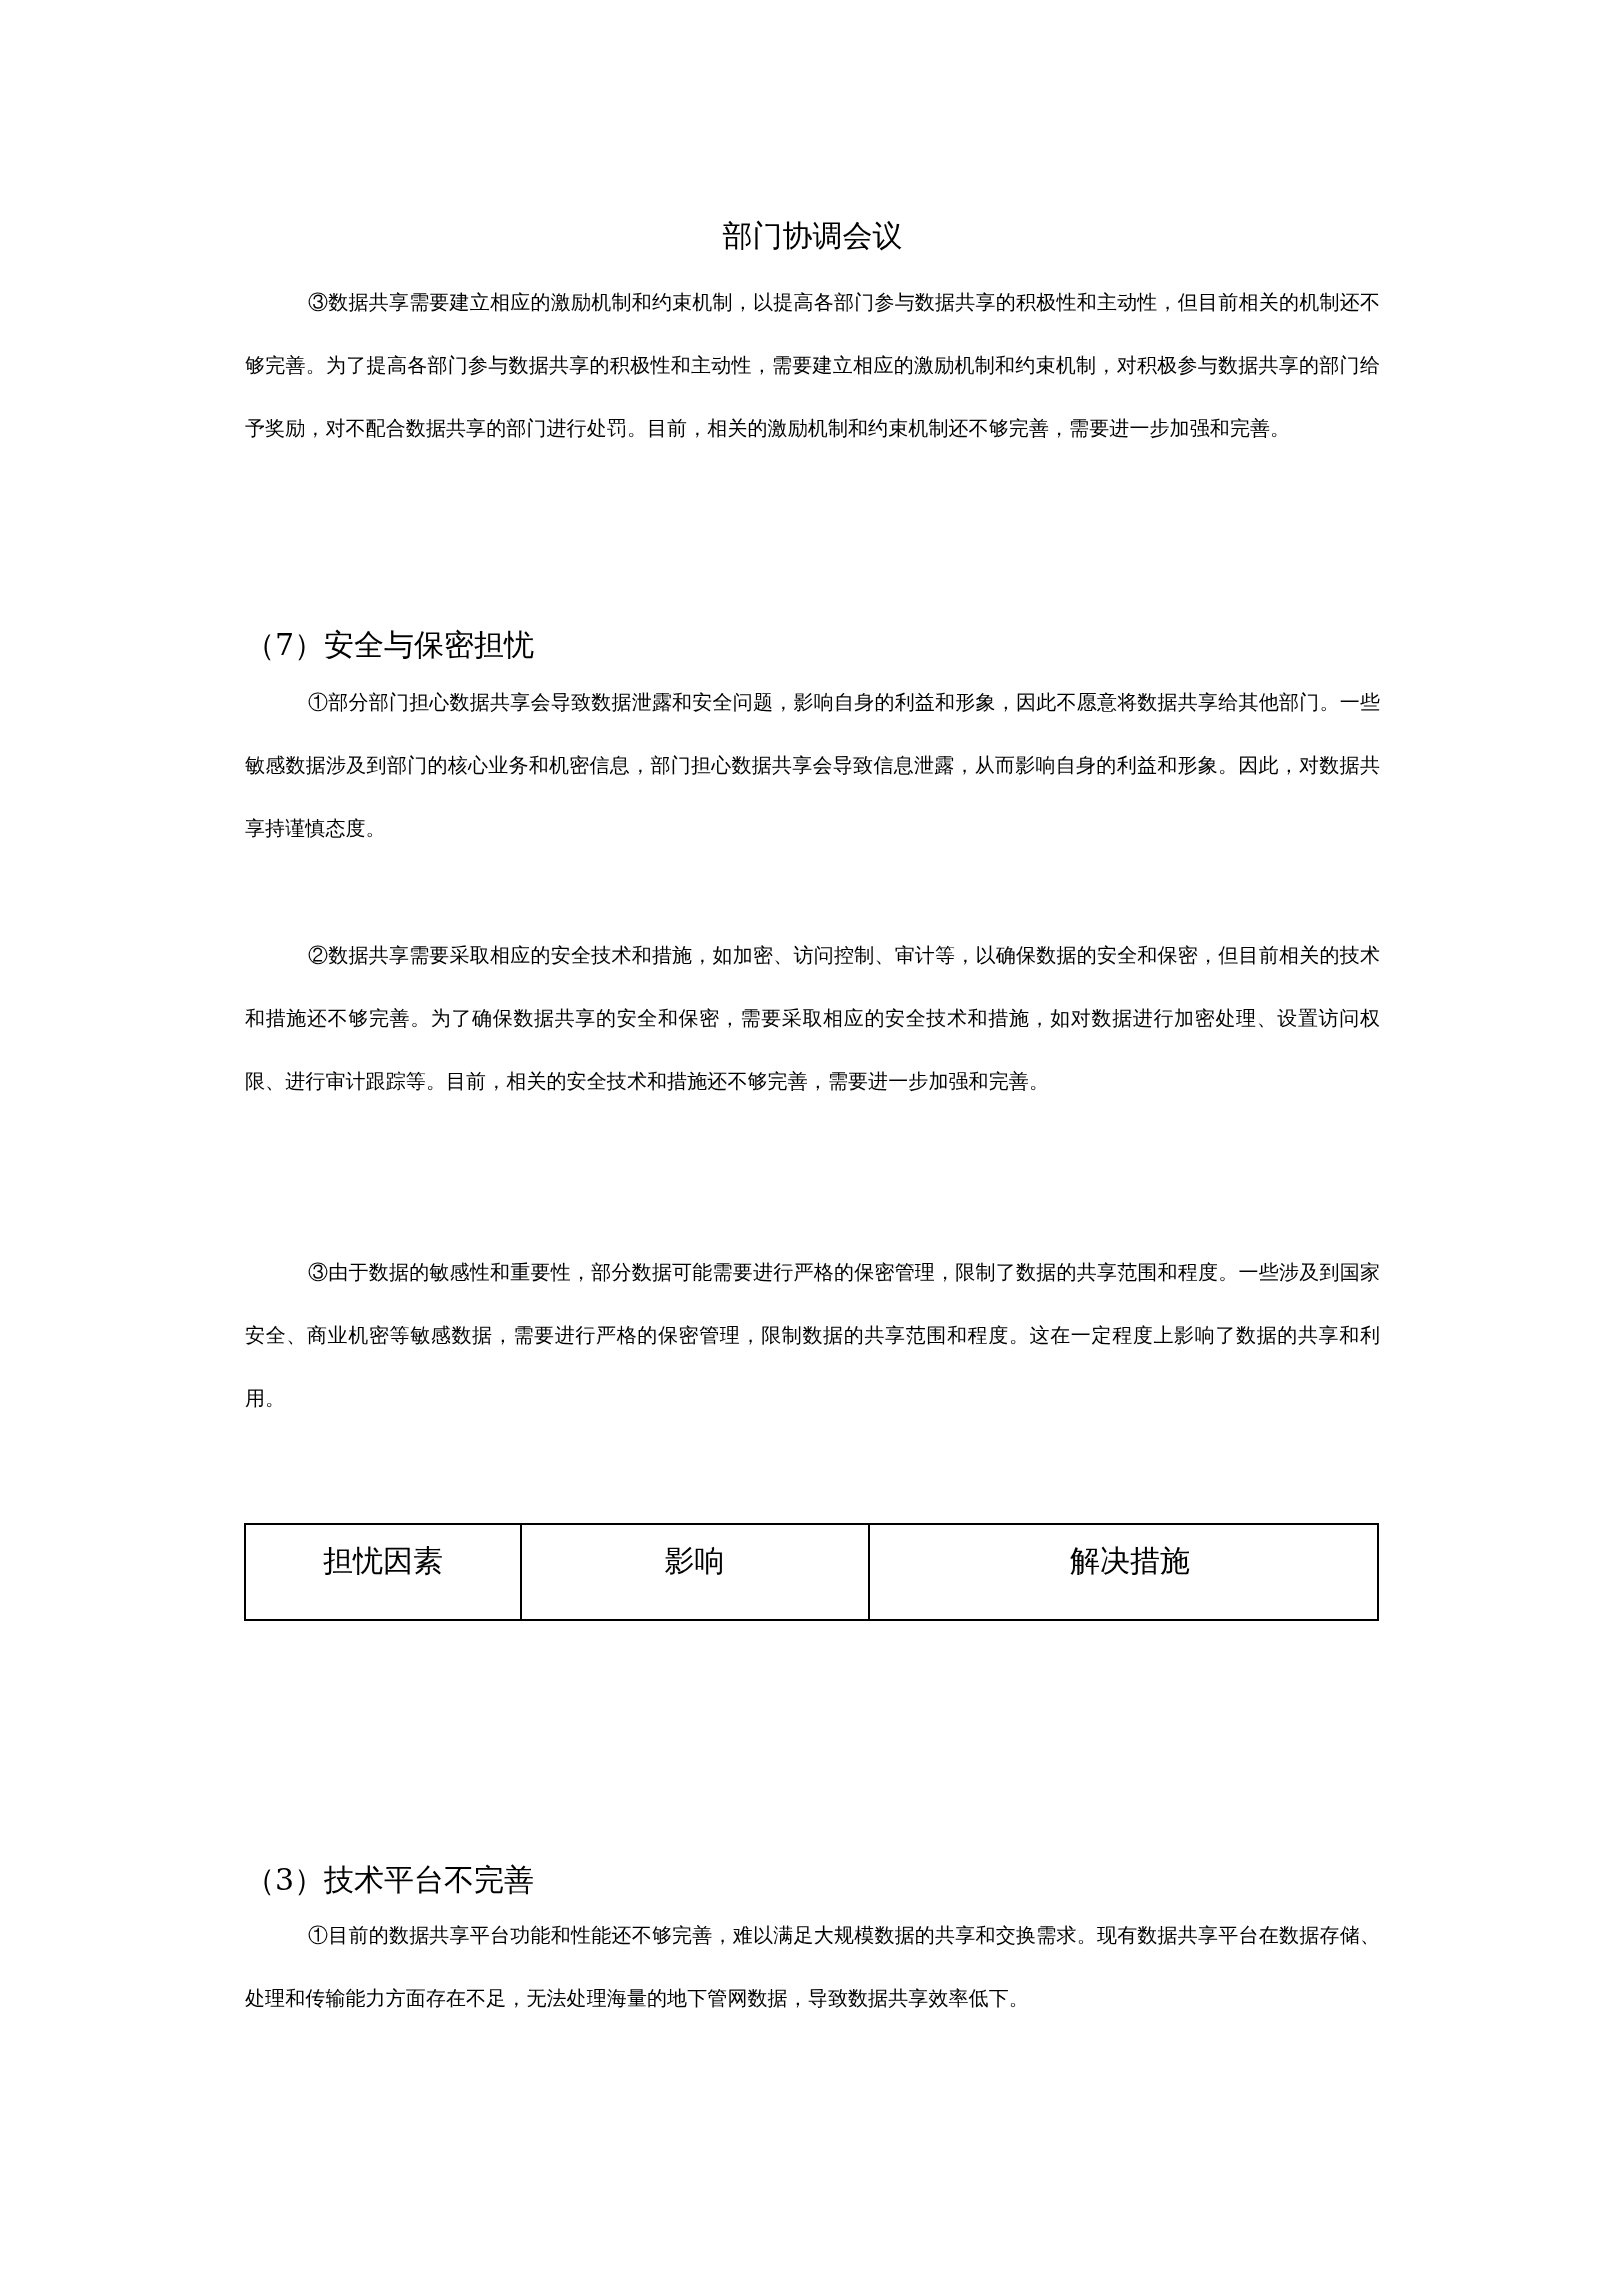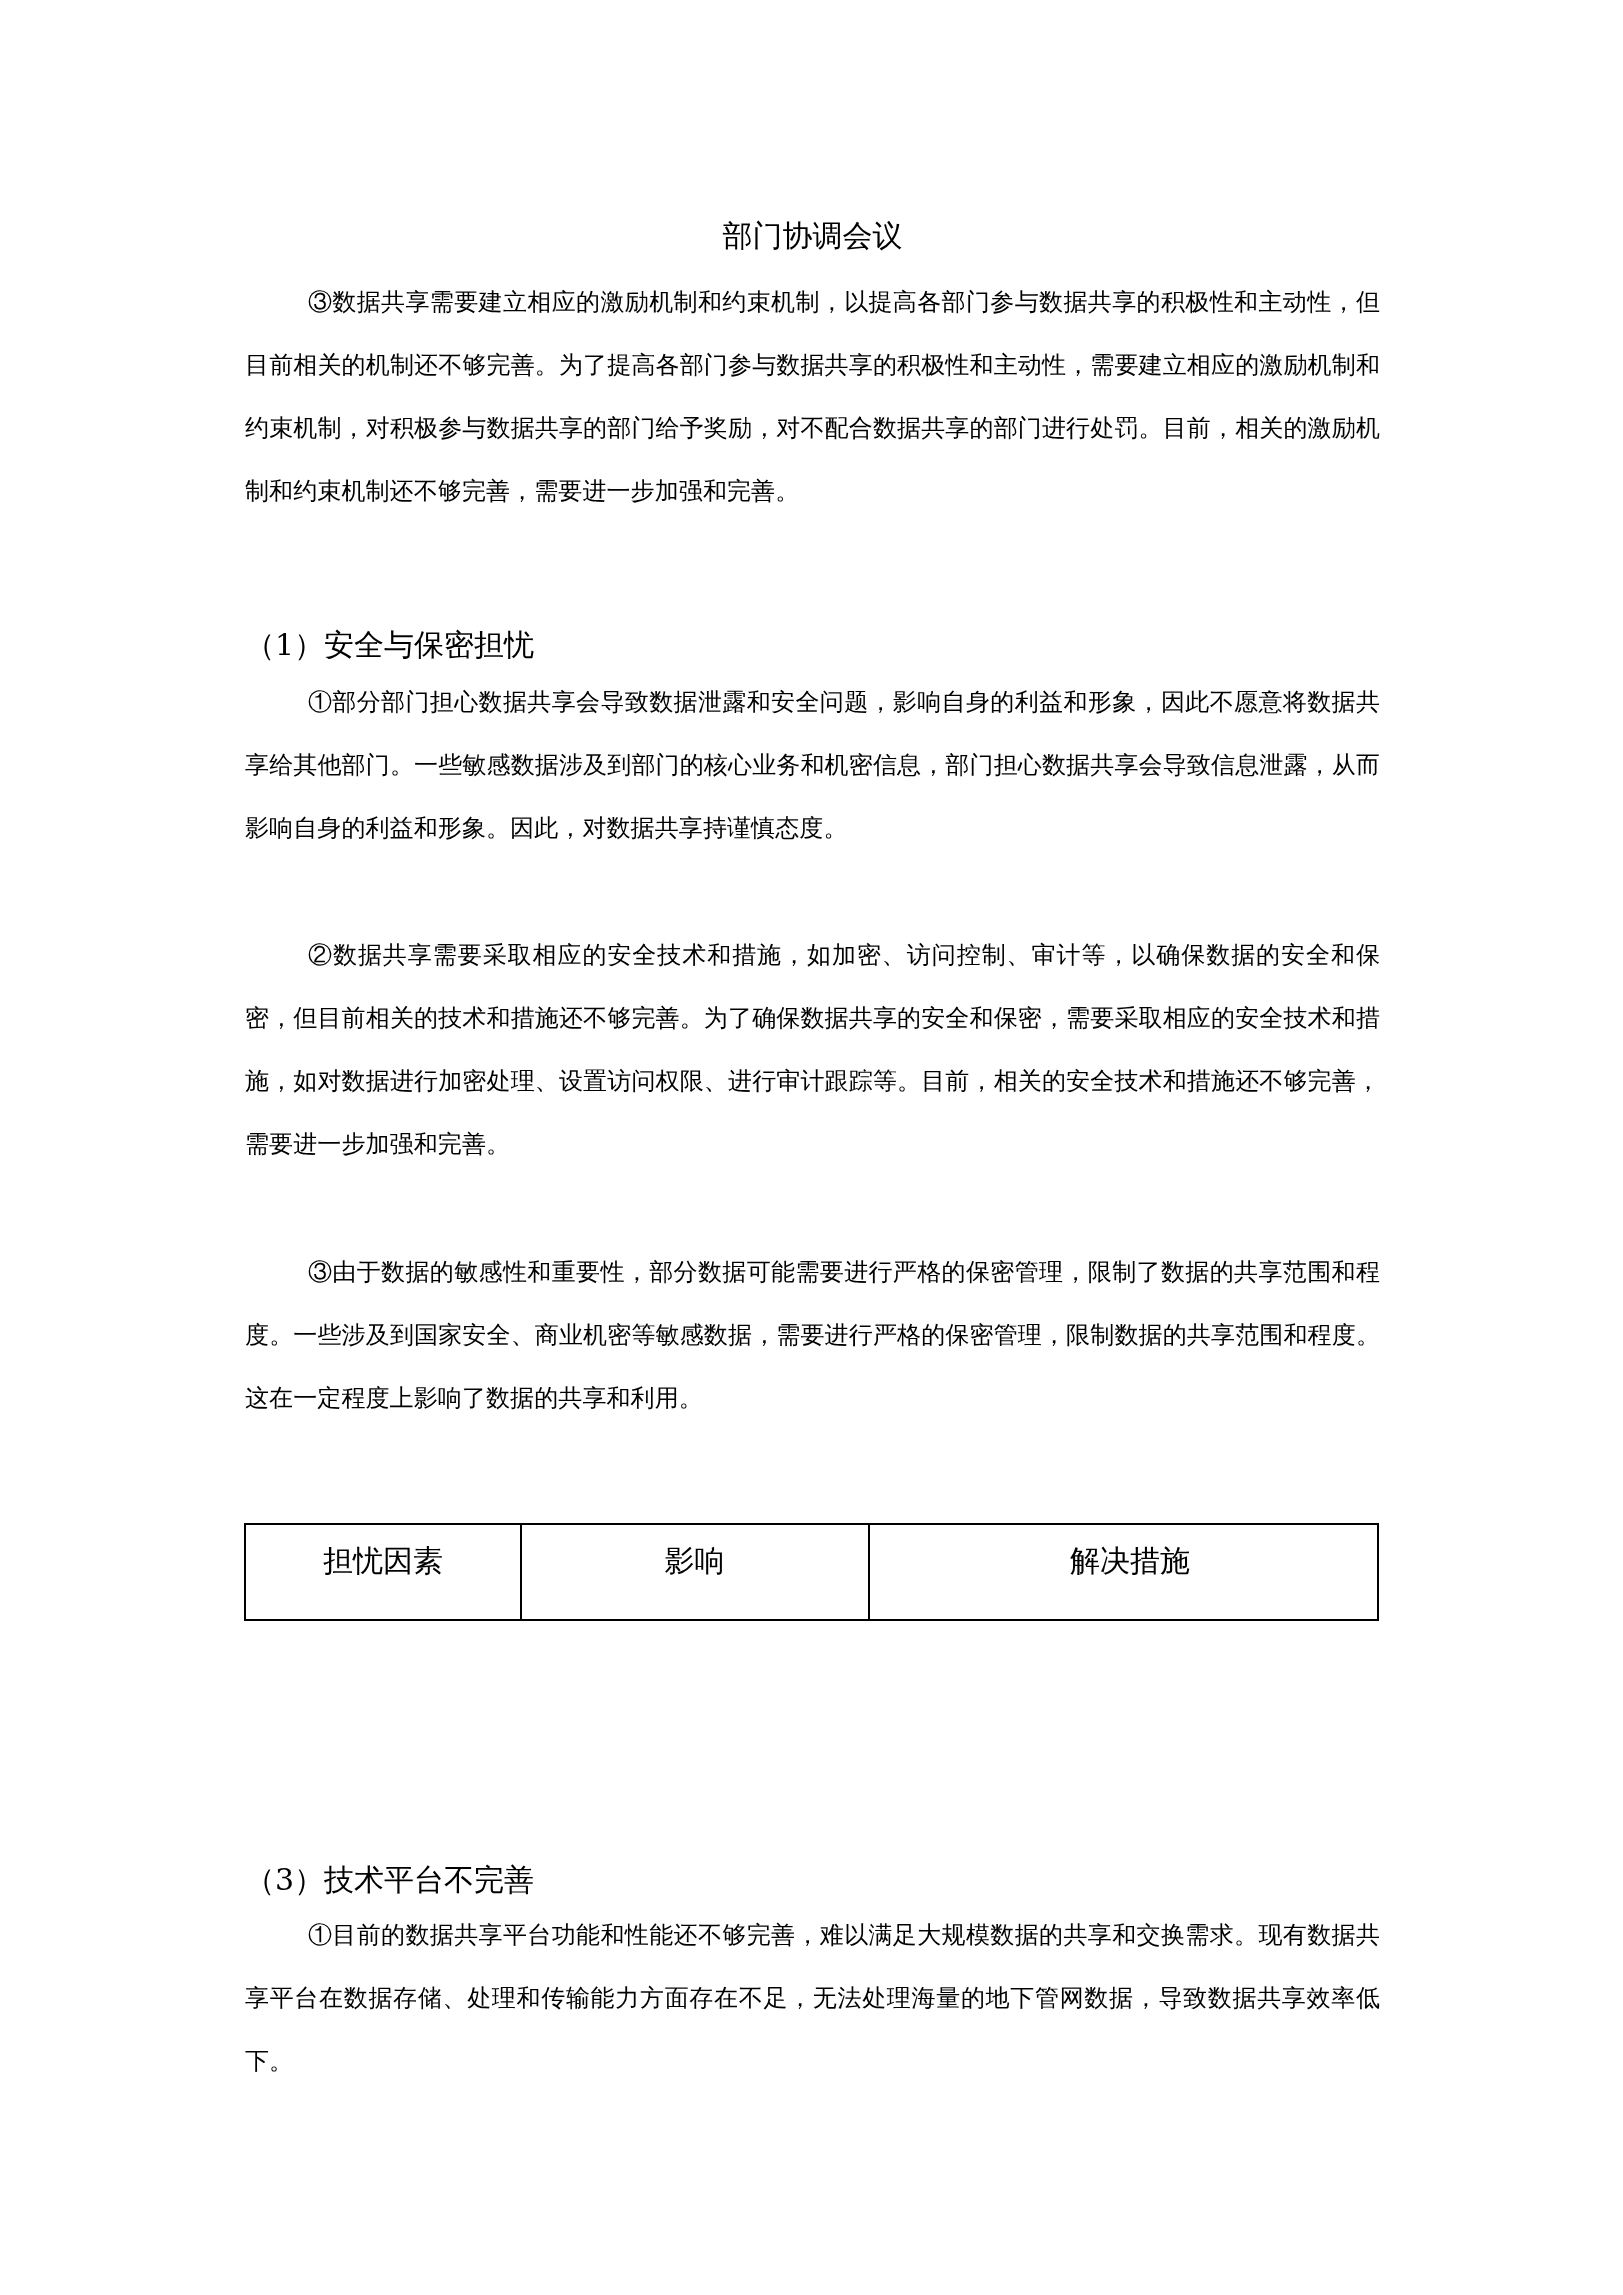--- a/index.html
+++ b/index.html
@@ -8,21 +8,21 @@
     font-family: "DejaVu Serif", "Liberation Serif", serif;
     color: #000000;
   }
   .page { position: absolute; left: 245px; top: 0; width: 1135px; }
   .title {
     position: absolute; left: 0; top: 216px; width: 1135px;
     text-align: center; font-size: 30px; line-height: 39px;
   }
   .para {
     position: absolute; left: 0; width: 1135px;
-    font-size: 24px; line-height: 63px;
+    font-size: 20px; line-height: 63px;
     text-align: justify; text-align-last: left;
     letter-spacing: 0.1px;
   }
   .indent { text-indent: 63px; }
   .heading {
     position: absolute; left: 0; font-size: 30px; line-height: 39px;
   }
   table.concerns {
     position: absolute; left: -0.7px; top: 1523px;
     width: 1135px; border-collapse: collapse;
@@ -39,21 +39,21 @@
 </style>
 </head>
 <body>
 
 <div class="page">
 
   <div class="title">部门协调会议</div>
 
   <p class="para indent" style="top:271px; margin:0;">③数据共享需要建立相应的激励机制和约束机制，以提高各部门参与数据共享的积极性和主动性，但目前相关的机制还不够完善。为了提高各部门参与数据共享的积极性和主动性，需要建立相应的激励机制和约束机制，对积极参与数据共享的部门给予奖励，对不配合数据共享的部门进行处罚。目前，相关的激励机制和约束机制还不够完善，需要进一步加强和完善。</p>
 
-  <div class="heading" style="top:625px;">（1）安全与保密担忧</div>
+  <div class="heading" style="top:625px;">（7）安全与保密担忧</div>
 
   <p class="para indent" style="top:671px; margin:0;">①部分部门担心数据共享会导致数据泄露和安全问题，影响自身的利益和形象，因此不愿意将数据共享给其他部门。一些敏感数据涉及到部门的核心业务和机密信息，部门担心数据共享会导致信息泄露，从而影响自身的利益和形象。因此，对数据共享持谨慎态度。</p>
 
   <p class="para indent" style="top:924px; margin:0;">②数据共享需要采取相应的安全技术和措施，如加密、访问控制、审计等，以确保数据的安全和保密，但目前相关的技术和措施还不够完善。为了确保数据共享的安全和保密，需要采取相应的安全技术和措施，如对数据进行加密处理、设置访问权限、进行审计跟踪等。目前，相关的安全技术和措施还不够完善，需要进一步加强和完善。</p>
 
   <p class="para indent" style="top:1241px; margin:0;">③由于数据的敏感性和重要性，部分数据可能需要进行严格的保密管理，限制了数据的共享范围和程度。一些涉及到国家安全、商业机密等敏感数据，需要进行严格的保密管理，限制数据的共享范围和程度。这在一定程度上影响了数据的共享和利用。</p>
 
   <table class="concerns">
     <tbody>
         <tr>

